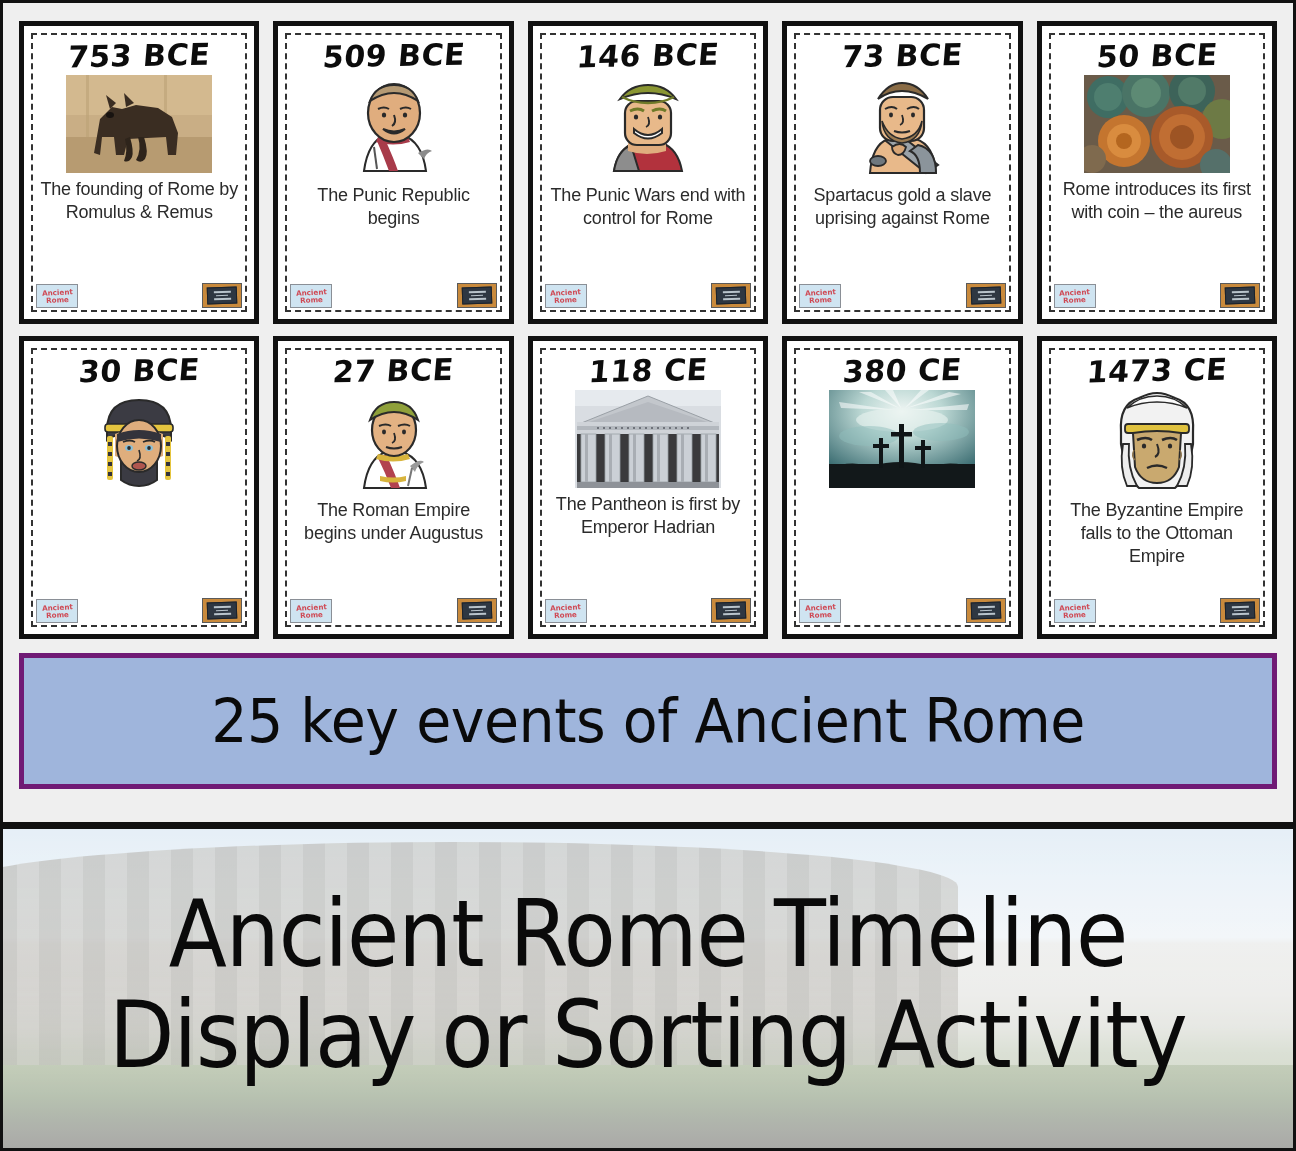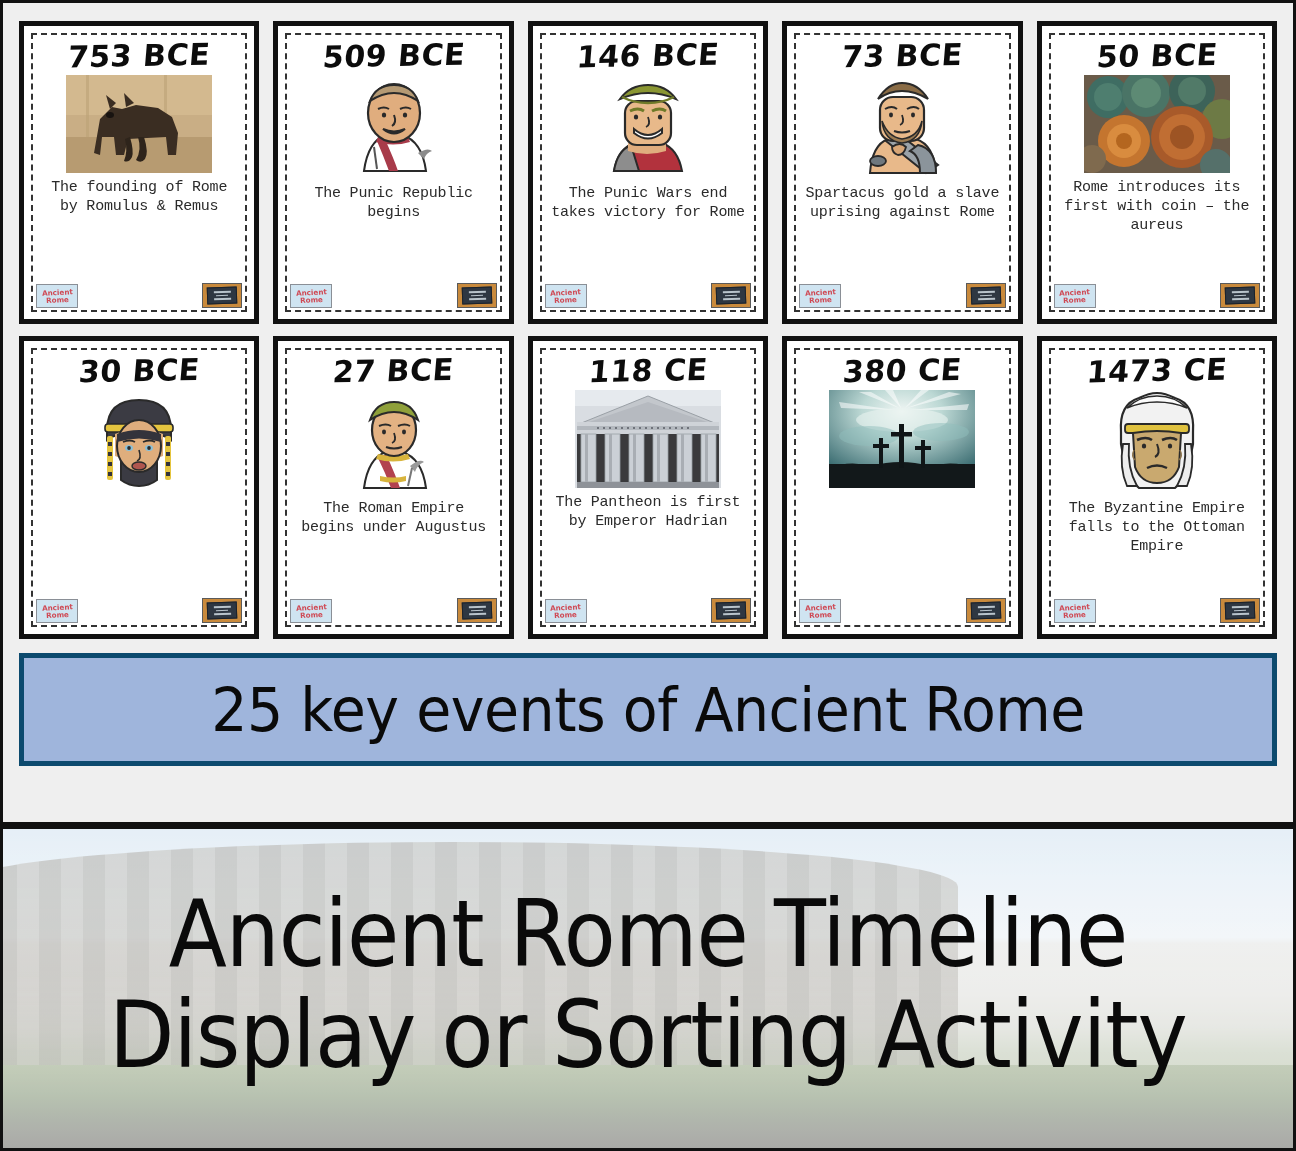--- a/index.html
+++ b/index.html
@@ -75,22 +75,22 @@
     width: 146px;
     height: 98px;
     position: relative;
     overflow: hidden;
     flex: 0 0 auto;
   }
   .card-art.tall { height: 104px; width: 120px; }
 
   .card-text {
     margin-top: 5px;
-    font-family: Liberation Mono, monospace;
-    font-size: 15px;
+    font-family: Liberation Sans, sans-serif;
+    font-size: 18px;
     line-height: 1.28;
     color: #2b2b2b;
     text-align: center;
     letter-spacing: -0.2px;
     flex: 1 1 auto;
     padding: 0 1px;
   }
 
   .card-footer {
     position: absolute;
@@ -150,22 +150,22 @@
     background: #b9c4cc;
     margin: 1px 0;
     font-style: normal;
   }
   .badge-cl .board i.s { width: 12px; }
 
   
   .banner {
     margin-top: 14px;
     background: #9fb5dc;
-    border: 5px solid #0c4a6e;
-    height: 113px;
+    border: 5px solid #701a75;
+    height: 136px;
     display: flex;
     align-items: center;
     justify-content: center;
   }
   .banner-text {
     font-family: "DejaVu Sans", sans-serif;
     font-size: 57px;
     color: #0a0a0a;
     letter-spacing: -0.5px;
     white-space: nowrap;
@@ -357,21 +357,21 @@
               <path d="M32 24 q10 -14 28 -14 q18 0 28 14 q-14 -6 -28 -6 q-14 0 -28 6 Z" fill="#8a9632" stroke="#2a2a2a" stroke-width="2"></path>
               <path d="M34 22 q12 6 26 6 q14 0 26 -6" stroke="#6f7a28" stroke-width="2.5" fill="none"></path>
               <path d="M42 36 q8 -4 14 0" stroke="#6f7a28" stroke-width="3" fill="none"></path>
               <path d="M64 36 q8 -4 14 0" stroke="#6f7a28" stroke-width="3" fill="none"></path>
               <ellipse cx="48" cy="42" rx="2.2" ry="2.6" fill="#2a2a2a"></ellipse>
               <ellipse cx="72" cy="42" rx="2.2" ry="2.6" fill="#2a2a2a"></ellipse>
               <path d="M60 42 q3 8 -2 10" stroke="#2a2a2a" stroke-width="1.8" fill="none"></path>
               <path d="M46 54 q14 12 28 0 l0 4 q-14 11 -28 0 Z" fill="#ffffff" stroke="#2a2a2a" stroke-width="2"></path>
             </svg>
           </div>
-          <div class="card-text">The Punic Wars end takes victory for Rome</div>
+          <div class="card-text">The Punic Wars end with control for Rome</div>
           <div class="card-footer">
             <div class="badge-ar">
               <span>Ancient</span>
               <span>Rome</span>
             </div>
             <div class="badge-cl">
               <div class="board">
                   <i></i>
                   <i class="s"></i>
                   <i></i>

